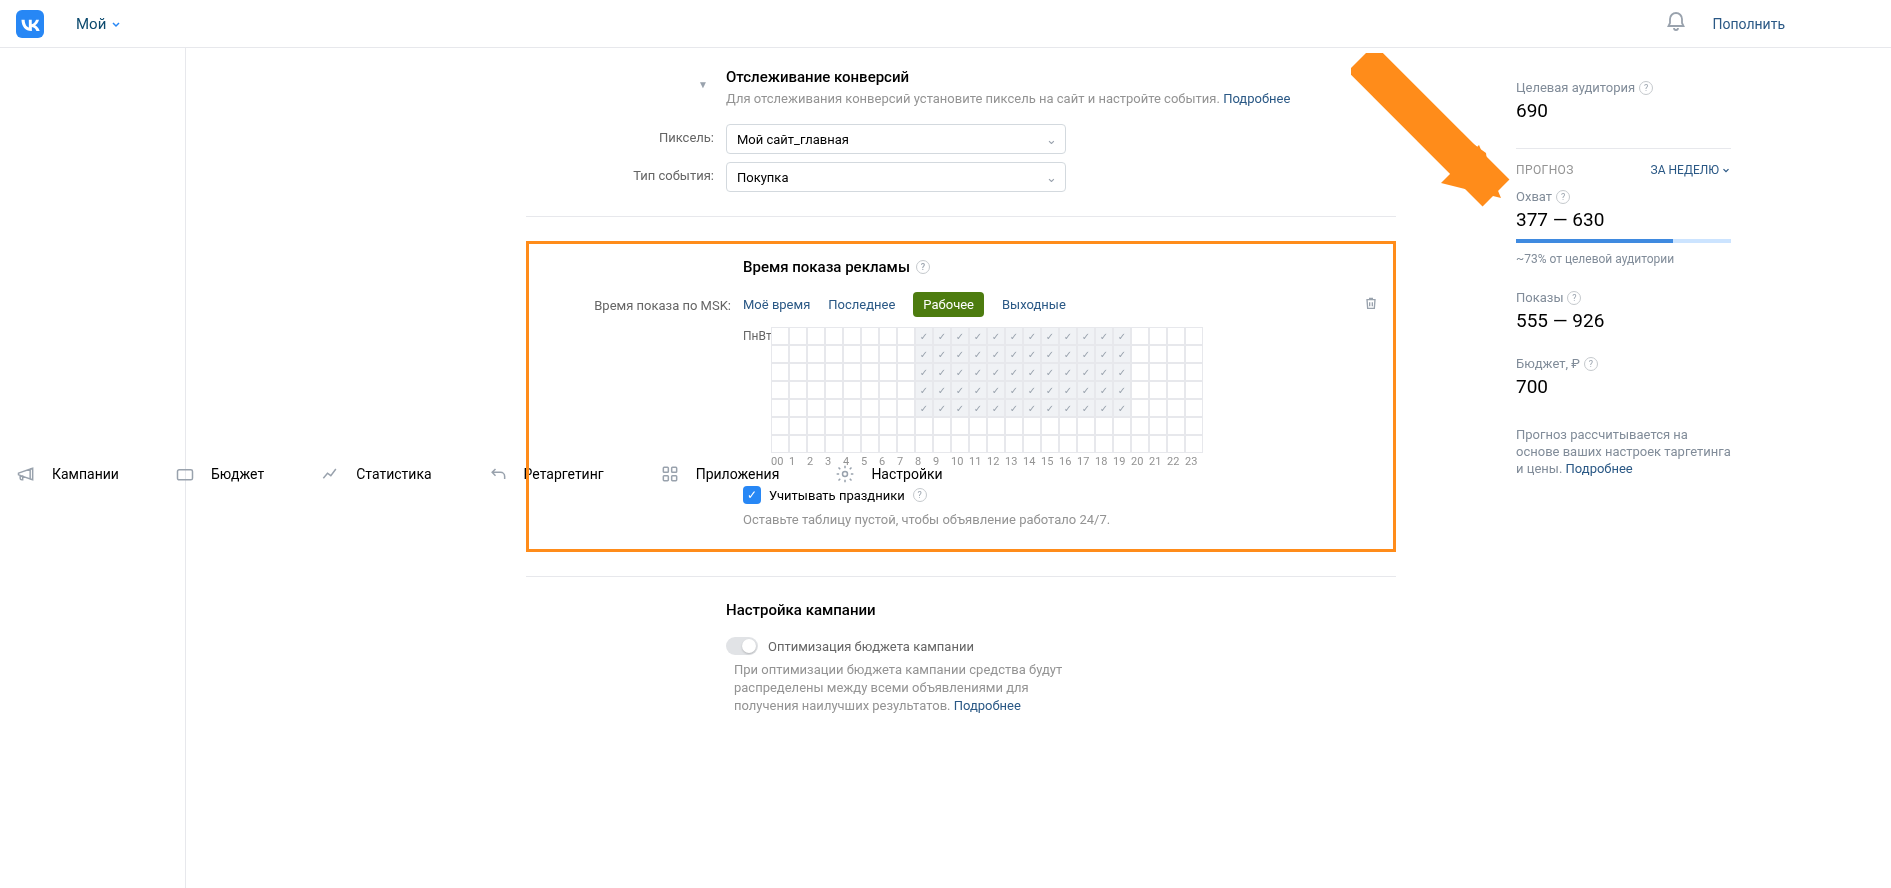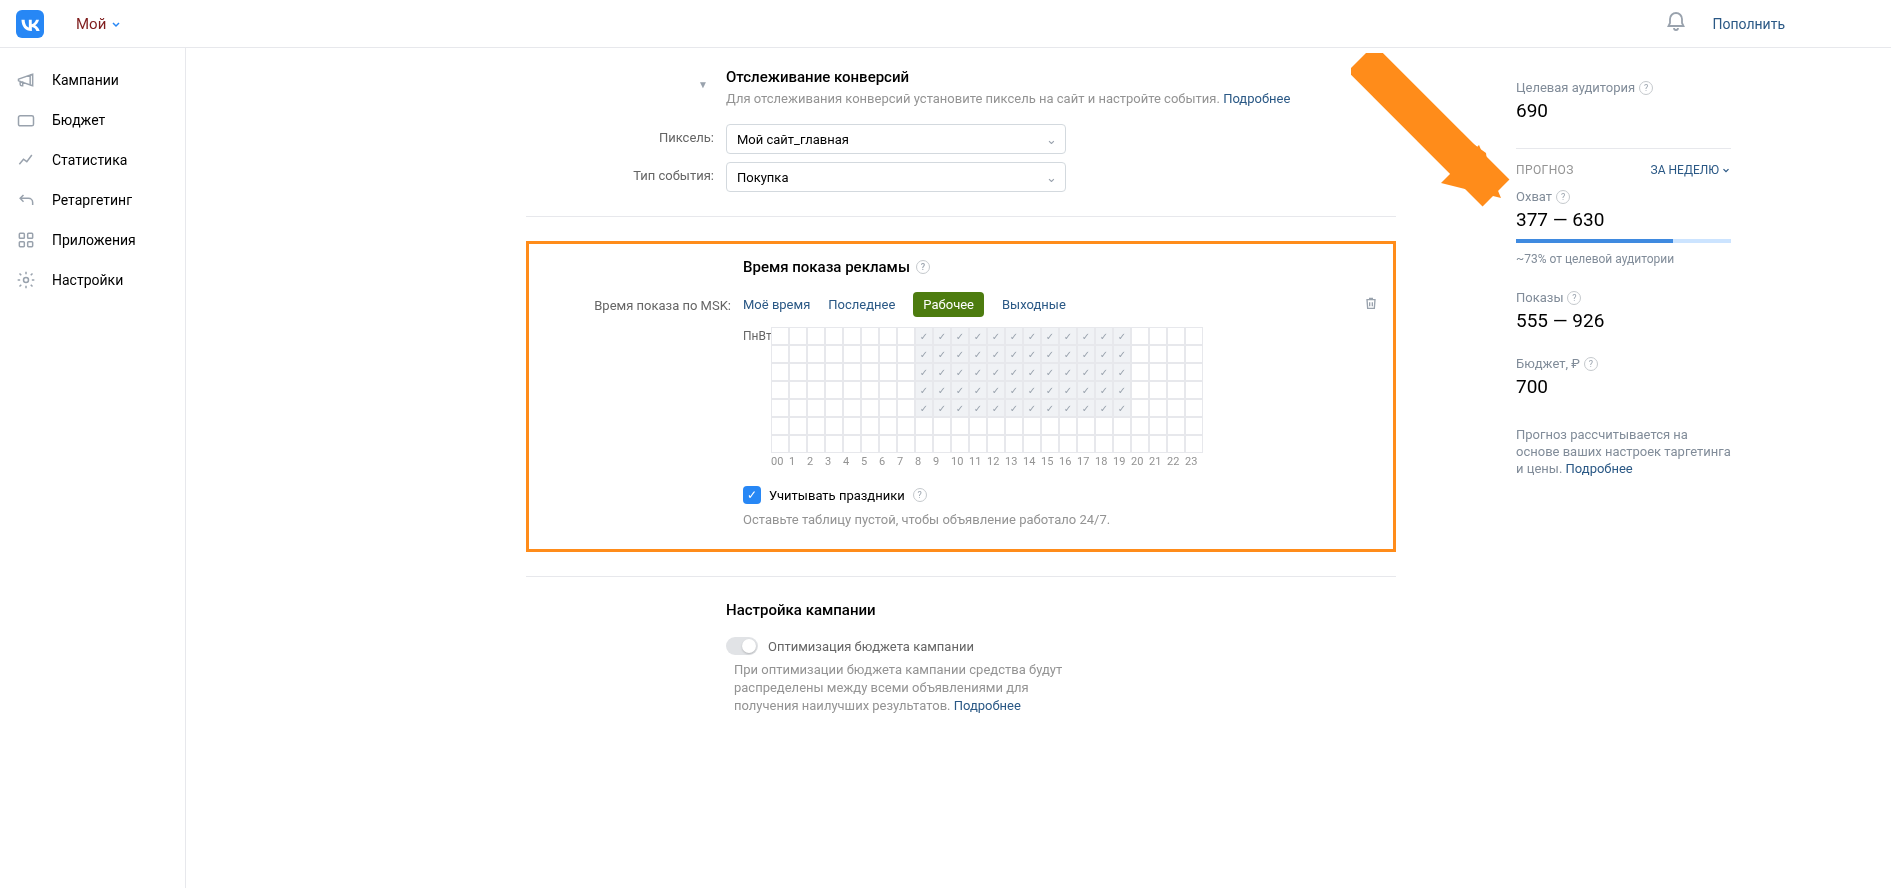--- a/index.html
+++ b/index.html
@@ -1,25 +1,25 @@
 <!DOCTYPE html>
 <html><head>
 <meta charset="utf-8">
 <style>
 * { box-sizing: border-box; margin: 0; padding: 0; }
 body { font-family: -apple-system, BlinkMacSystemFont, 'Segoe UI', Roboto, Arial, sans-serif; font-size: 13px; color: #000; background: #fff; width: 1891px; }
 .header { height: 48px; border-bottom: 1px solid #e7e8ec; display: flex; align-items: center; padding: 0 16px; }
 .vk-logo { width: 28px; height: 28px; background: #2787f5; border-radius: 6px; display: flex; align-items: center; justify-content: center; color: #fff; font-weight: bold; font-size: 14px; }
-.account-sel { margin-left: 32px; font-size: 15px; color: #7f1d1d; display: flex; align-items: center; gap: 4px; }
+.account-sel { margin-left: 32px; font-size: 15px; color: #0c4a6e; display: flex; align-items: center; gap: 4px; }
 .account-sel svg { width: 12px; height: 12px; }
 .header-right { margin-left: auto; display: flex; align-items: center; gap: 24px; text-align: right; }
 .bell-icon svg { width: 24px; height: 24px; }
 .topup { color: #2a5885; font-size: 14px; margin-right: 90px; }
 .layout { display: flex; }
-.sidebar { width: 186px; border-right: 1px solid #e7e8ec; padding-top: 12px; display: flex; flex-direction: column; height: 840px; }
+.sidebar { width: 186px; border-right: 1px solid #e7e8ec; padding-top: 12px; display: flex; flex-direction: row; height: 840px; gap: 24px; }
 .side-item { display: flex; align-items: center; padding: 10px 16px; gap: 16px; color: #000; font-size: 14px; cursor: pointer; }
 .side-item svg { width: 20px; height: 20px; color: #99a2ad; flex-shrink: 0; }
 .side-bottom { margin-top: auto; margin-bottom: 8px; }
 .main { flex: 1; padding-top: 20px; padding-left: 100px; position: relative; }
 .content-col { width: 870px; margin-left: 240px; }
 .row-block { display: flex; align-items: flex-start; margin-bottom: 8px; }
 .row-label { width: 200px; text-align: right; padding-right: 12px; color: #656565; line-height: 28px; font-size: 13px; }
 .row-content { flex: 1; }
 .section-title { font-size: 15px; font-weight: 500; color: #000; display: flex; align-items: center; gap: 6px; margin-bottom: 4px; }
 .triangle-toggle { color: #99a2ad; font-size: 10px; margin-right: 6px; }

